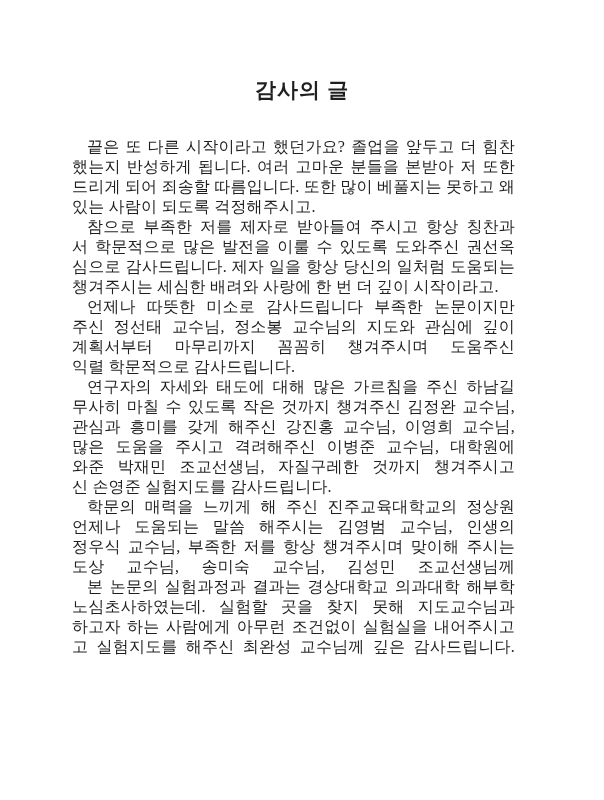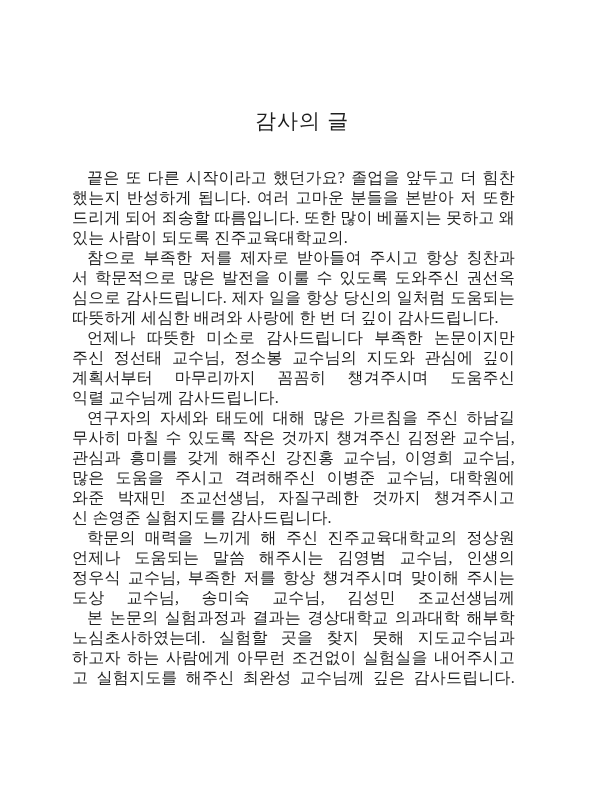--- a/index.html
+++ b/index.html
@@ -12,25 +12,25 @@
     width: 604px;
     height: 800px;
     margin: 0 auto;
     background: #ffffff;
     font-family: "Liberation Serif", "DejaVu Serif", serif;
     color: #1f1f1f;
     overflow: hidden;
     box-sizing: border-box;
   }
   .doc-title {
-    padding-top: 108px;
+    padding-top: 77px;
     text-align: center;
     font-size: 21px;
     line-height: 26px;
-    font-weight: normal;
+    font-weight: bold;
     letter-spacing: 1px;
   }
   .doc-body {
     margin: 34px 89px 0 72px;
     font-size: 16px;
     line-height: 20px;
   }
   .paragraph {
     margin: 0;
     padding: 0;
@@ -54,33 +54,33 @@
 </head>
 <body>
 
 <div class="page">
   <div class="doc-title">감사의 글</div>
   <div class="doc-body">
       <div class="paragraph">
         <div class="text-line first">끝은 또 다른 시작이라고 했던가요? 졸업을 앞두고 더 힘찬 시작을 위해서</div>
         <div class="text-line">했는지 반성하게 됩니다. 여러 고마운 분들을 본받아 저 또한 보다 베풀 수</div>
         <div class="text-line">드리게 되어 죄송할 따름입니다. 또한 많이 베풀지는 못하고 왜 많이 받기만</div>
-        <div class="text-line last">있는 사람이 되도록 진주교육대학교의.</div>
+        <div class="text-line last">있는 사람이 되도록 걱정해주시고.</div>
       </div>
       <div class="paragraph">
         <div class="text-line first">참으로 부족한 저를 제자로 받아들여 주시고 항상 칭찬과 격려를 해주시면</div>
         <div class="text-line">서 학문적으로 많은 발전을 이룰 수 있도록 도와주신 권선옥 지도교수님께 진</div>
         <div class="text-line">심으로 감사드립니다. 제자 일을 항상 당신의 일처럼 도움되는 걱정해주시고</div>
-        <div class="text-line last">따뜻하게 세심한 배려와 사랑에 한 번 더 깊이 감사드립니다.</div>
+        <div class="text-line last">챙겨주시는 세심한 배려와 사랑에 한 번 더 깊이 시작이라고.</div>
       </div>
       <div class="paragraph">
         <div class="text-line first">언제나 따뜻한 미소로 감사드립니다 부족한 논문이지만 열과 성으로 심사해</div>
         <div class="text-line">주신 정선태 교수님, 정소봉 교수님의 지도와 관심에 깊이 감사드립니다. 논문</div>
         <div class="text-line">계획서부터 마무리까지 꼼꼼히 챙겨주시며 도움주신 경남과학기술대학교에 박</div>
-        <div class="text-line last">익렬 교수님께 감사드립니다.</div>
+        <div class="text-line last">익렬 학문적으로 감사드립니다.</div>
       </div>
       <div class="paragraph">
         <div class="text-line first">연구자의 자세와 태도에 대해 많은 가르침을 주신 하남길 교수님, 박사과정</div>
         <div class="text-line">무사히 마칠 수 있도록 작은 것까지 챙겨주신 김정완 교수님, 체육학에 많은</div>
         <div class="text-line">관심과 흥미를 갖게 해주신 강진홍 교수님, 이영희 교수님, 논문 주제 잡는데</div>
         <div class="text-line">많은 도움을 주시고 격려해주신 이병준 교수님, 대학원에 친근함을 가지게 도</div>
         <div class="text-line">와준 박재민 조교선생님, 자질구레한 것까지 챙겨주시고 행정적으로 도움 주</div>
         <div class="text-line last">신 손영준 실험지도를 감사드립니다.</div>
       </div>
       <div class="paragraph">

